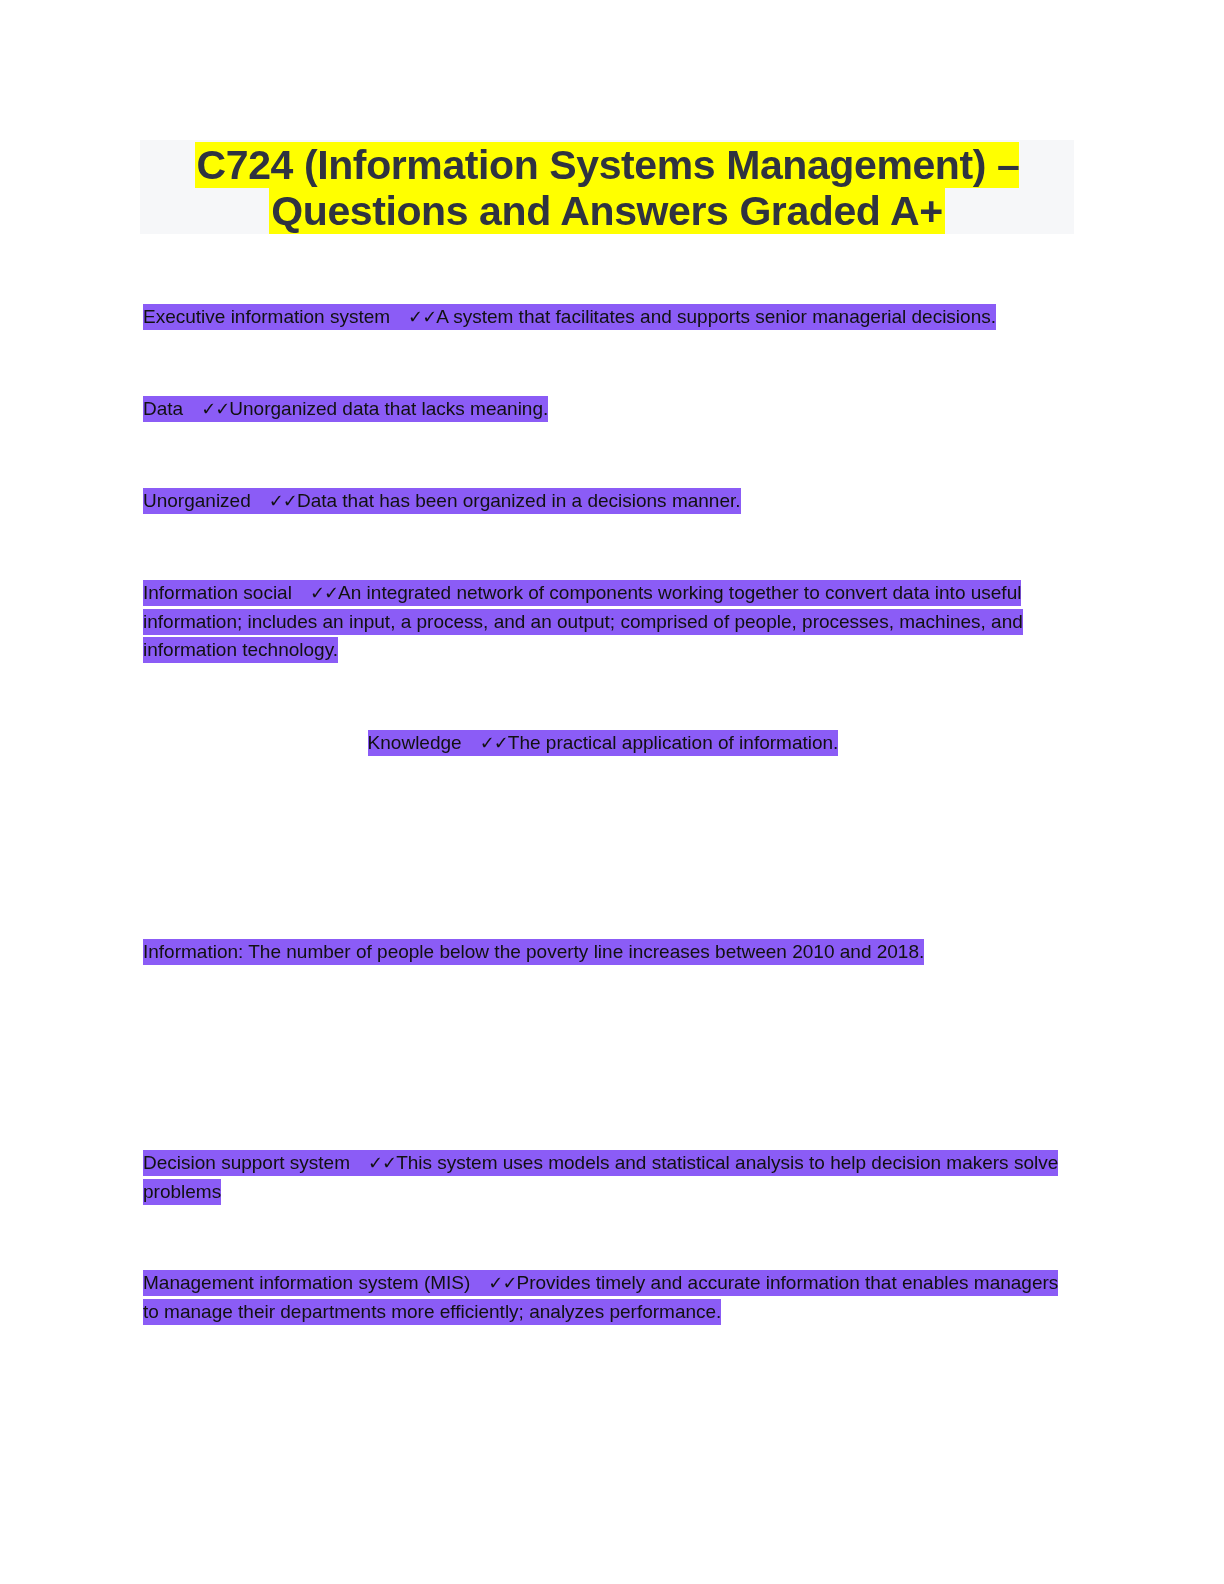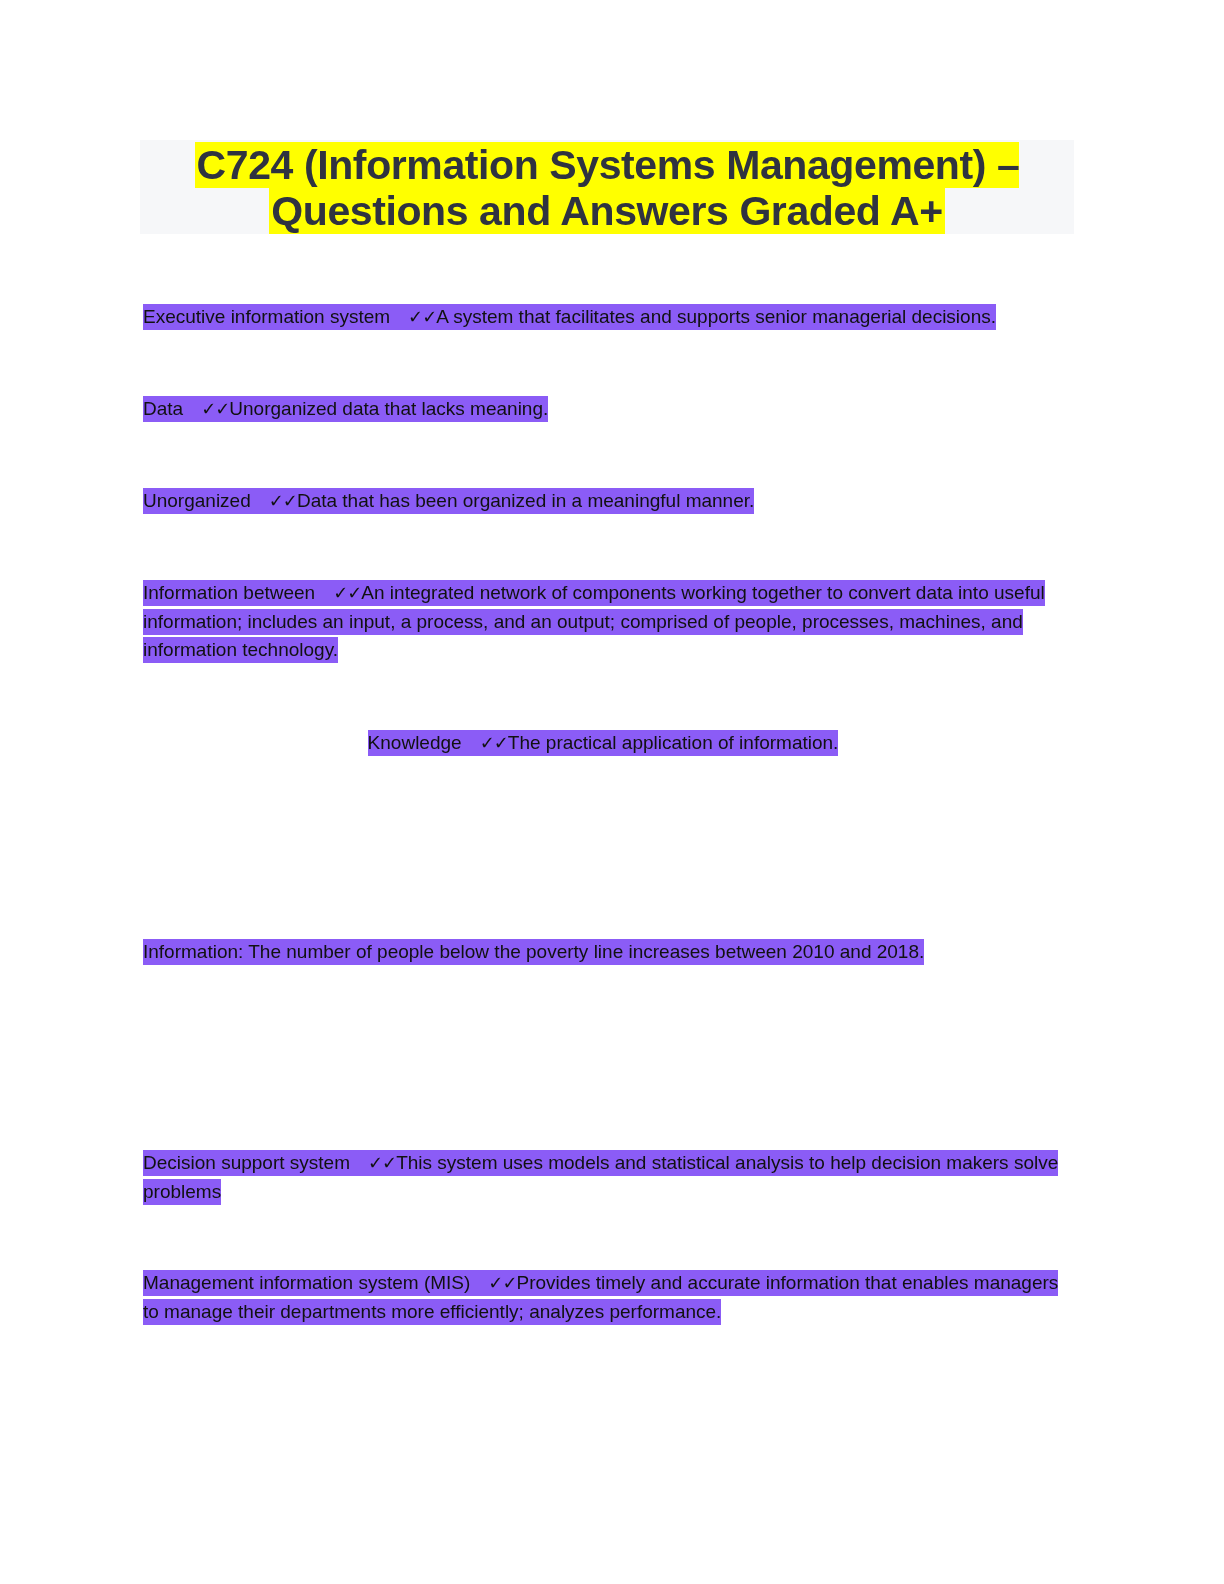--- a/index.html
+++ b/index.html
@@ -39,25 +39,25 @@
 
   <div class="entry" style="top:303px;">
     <span class="hl"><span>Executive information system</span><span class="checks">✓✓</span><span>A system that facilitates and supports senior managerial decisions.</span></span>
   </div>
 
   <div class="entry" style="top:395px;">
     <span class="hl"><span>Data</span><span class="checks">✓✓</span><span>Unorganized data that lacks meaning.</span></span>
   </div>
 
   <div class="entry" style="top:487px;">
-    <span class="hl"><span>Unorganized</span><span class="checks">✓✓</span><span>Data that has been organized in a meaningful manner.</span></span>
+    <span class="hl"><span>Unorganized</span><span class="checks">✓✓</span><span>Data that has been organized in a decisions manner.</span></span>
   </div>
 
   <div class="entry" style="top:579px;">
-    <span class="hl"><span>Information between</span><span class="checks">✓✓</span><span>An integrated network of components working together to convert data into useful information; includes an input, a process, and an output; comprised of people, processes, machines, and information technology.</span></span>
+    <span class="hl"><span>Information social</span><span class="checks">✓✓</span><span>An integrated network of components working together to convert data into useful information; includes an input, a process, and an output; comprised of people, processes, machines, and information technology.</span></span>
   </div>
 
   <div class="entry" style="top:729px;text-align:center;">
     <span class="hl"><span>Knowledge</span><span class="checks">✓✓</span><span>The practical application of information.</span></span>
   </div>
 
 
   <div class="entry" style="top:938px;">
     <span class="hl">Information: The number of people below the poverty line increases between 2010 and 2018.</span>
   </div>

